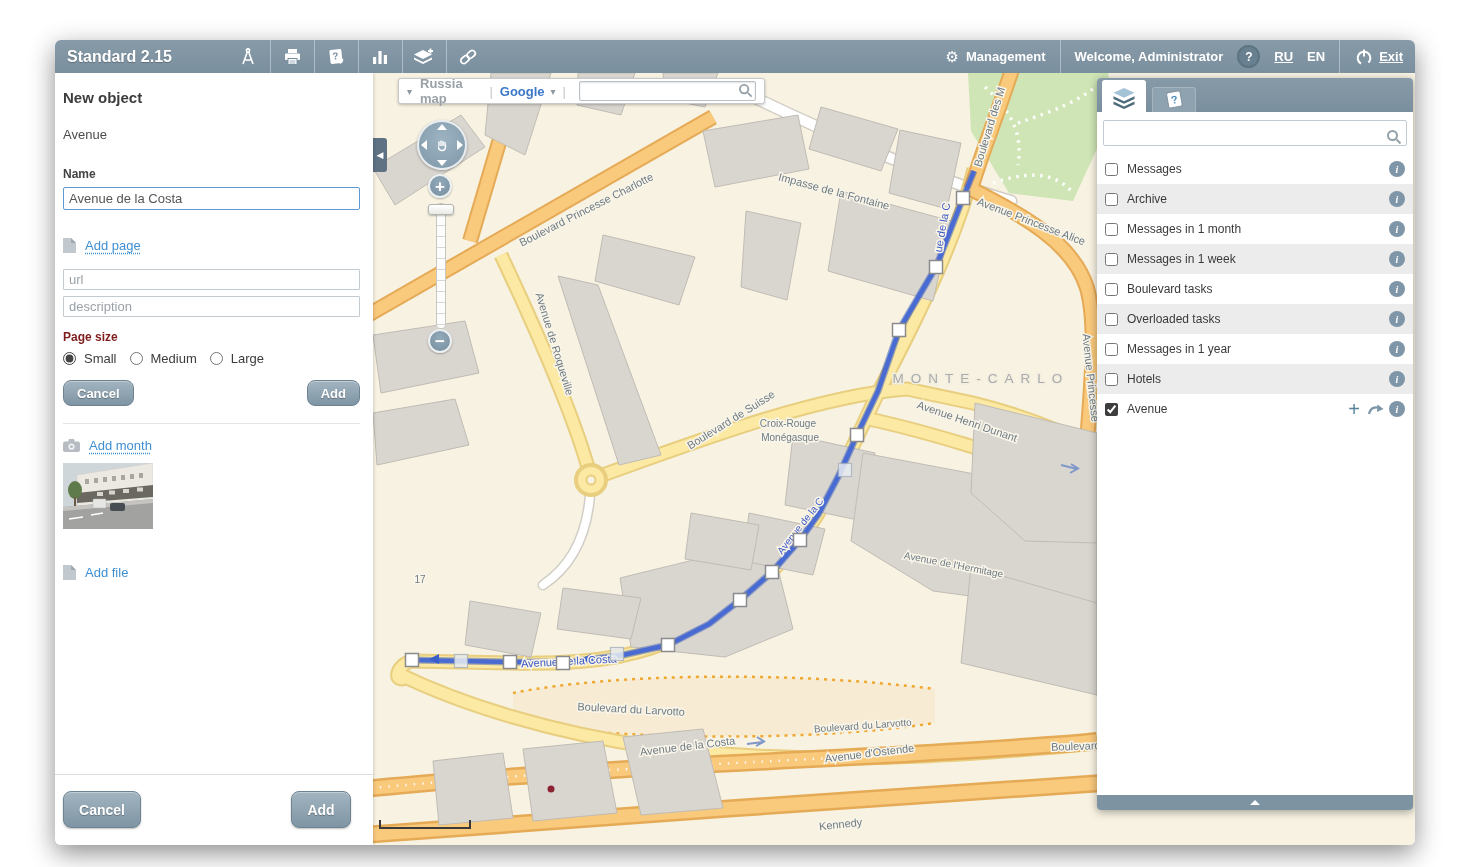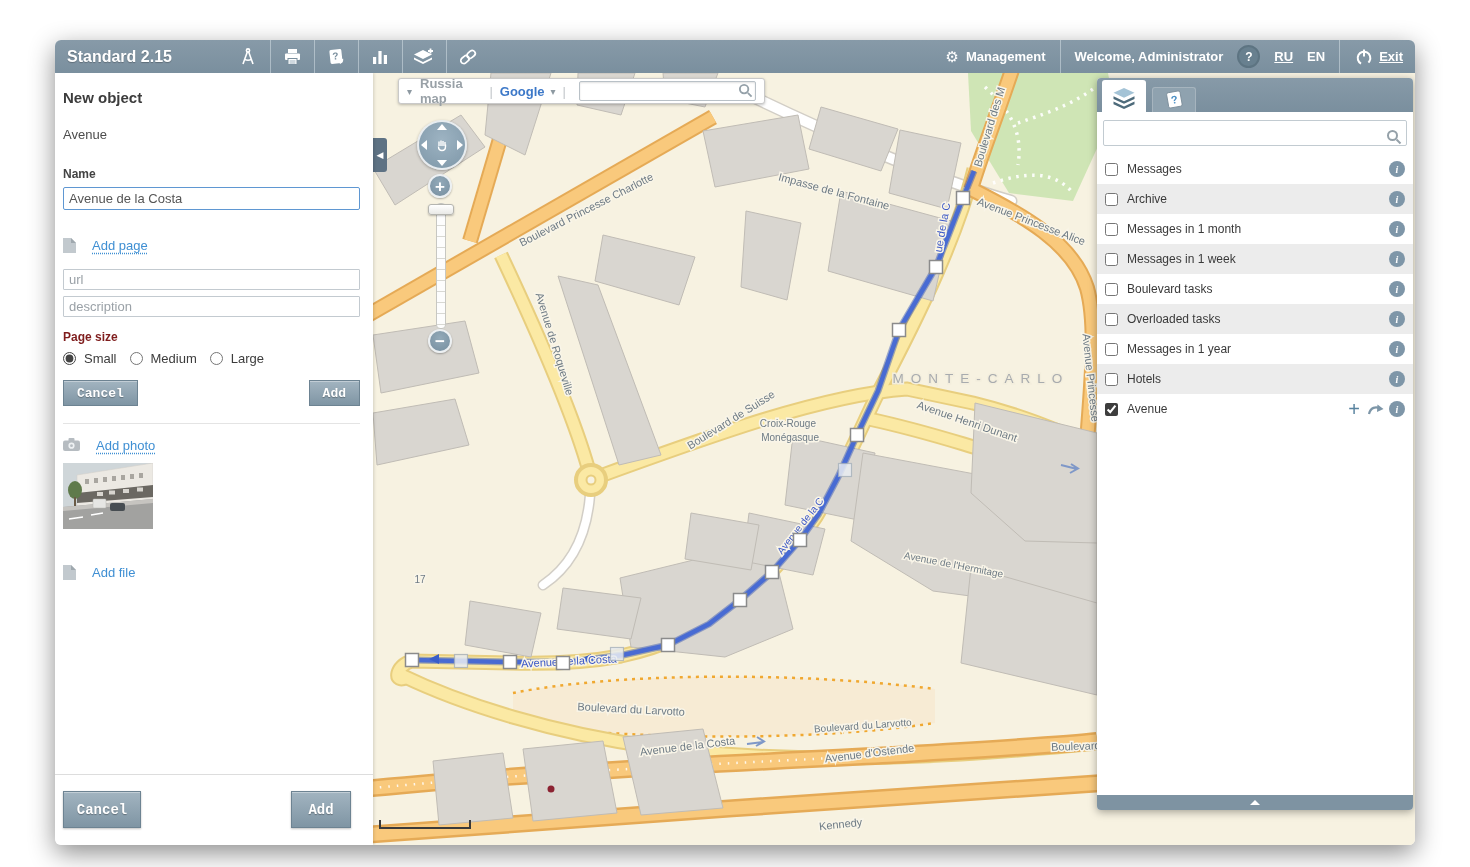--- a/index.html
+++ b/index.html
@@ -20,31 +20,31 @@
   .gear{font-size:15px;line-height:1}
   
   .main{display:flex;height:772px}
   
   .left-panel{width:318px;flex-shrink:0;background:#fff;position:relative;z-index:20;box-shadow:1px 0 3px rgba(0,0,0,.15)}
   .lp-inner{padding:0 13px 0 8px}
   .lp-title{font-size:15px;font-weight:bold;color:#3c3c3c;margin:16px 0 0 0}
   .lp-type{font-size:13px;color:#4c4c4c;margin-top:21px}
   .fld-label{font-size:12px;font-weight:bold;color:#434343;margin-top:25px}
   .name-input{box-sizing:border-box;width:100%;height:23px;margin-top:6px;border:1px solid #5f97d2;border-radius:2px;font-size:13px;color:#555;padding:0 5px;outline:none;font-family:inherit}
-  .link-row{display:flex;align-items:flex-start;gap:16px;margin-top:28px;cursor:pointer}
+  .link-row{display:flex;align-items:center;gap:9px;margin-top:28px;cursor:pointer}
   .link-row .lk{color:#3f8fd3;font-size:13px}
   .lk.dotted{text-decoration:underline dotted;text-underline-offset:3px}
   .txt-input{box-sizing:border-box;width:100%;height:21px;border:1px solid #c3cad0;border-radius:1px;font-size:13px;color:#555;padding:0 5px;font-family:inherit}
   .txt-input::placeholder{color:#9aa1a7}
   .mt16{margin-top:16px}.mt9{margin-top:6px}
   .ps-label{font-size:12px;font-weight:bold;color:#7f1d1d;margin-top:13px}
   .radios{display:flex;align-items:center;gap:13px;margin-top:7px;font-size:13px;color:#3c3c3c}
   .radios label{display:flex;align-items:center;gap:8px}
   input[type=radio]{width:13px;height:13px;margin:0;accent-color:#444}
-  .btn{background:linear-gradient(#a2b4c0,#7f95a4);border:1px solid #6d8392;border-radius:0;color:#fff;font-weight:bold;font-family:Liberation Mono, monospace;text-shadow:0 1px 1px rgba(0,0,0,.3);cursor:pointer;box-shadow:inset 0 1px 0 rgba(255,255,255,.35)}
+  .btn{background:linear-gradient(#a2b4c0,#7f95a4);border:1px solid #6d8392;border-radius:8px;color:#fff;font-weight:bold;font-family:Liberation Sans, sans-serif;text-shadow:0 1px 1px rgba(0,0,0,.3);cursor:pointer;box-shadow:inset 0 1px 0 rgba(255,255,255,.35)}
   .btn-row{display:flex;justify-content:space-between;margin-top:14px}
   .btn.small{font-size:13px;height:26px;padding:0 13px}
   .lp-hr{border:none;border-top:1px solid #e4e4e4;margin:17px 0 0 0}
   .photo-wrap{margin-top:10px;cursor:pointer}
   .lp-bottom{position:absolute;left:0;right:0;bottom:0;height:70px;border-top:1px solid #ddd}
   .btn.big{font-size:14px;height:37px;position:absolute;bottom:17px;box-shadow:inset 0 1px 0 rgba(255,255,255,.35),0 1px 2px rgba(0,0,0,.25)}
   .btn.big.cancel{left:8px;width:78px}
   .btn.big.add{right:22px;width:60px}
   
   .map-area{position:relative;flex:1;background:#f7f2e1;overflow:hidden}
@@ -223,21 +223,21 @@
           <button class="btn small">Add</button>
         </div>
         <hr class="lp-hr">
         <div class="link-row" style="margin-top:14px">
           <svg width="17" height="13" viewBox="0 0 17 13">
               <rect x="0" y="2.5" width="17" height="10.5" rx="2" fill="#b6bcc1"></rect>
               <rect x="5.5" y="0" width="6" height="4" rx="1" fill="#b6bcc1"></rect>
               <circle cx="8.5" cy="7.7" r="3.1" fill="#eef1f3"></circle>
               <circle cx="8.5" cy="7.7" r="1.4" fill="#b6bcc1"></circle>
             </svg>
-          <span class="lk dotted">Add photo</span>
+          <span class="lk dotted">Add month</span>
         </div>
         <div class="photo-wrap">
           <svg width="90" height="66" viewBox="0 0 90 66">
             <rect width="90" height="66" fill="#cfd6d9"></rect>
             <polygon points="14,12 90,0 90,38 14,44" fill="#ece9e3" stroke="#d2cfc8" stroke-width=".5"></polygon>
             <g fill="#a9a6a0">
                 <rect x="22" y="16" width="4" height="5"></rect>
                 <rect x="31" y="15" width="4" height="5"></rect>
                 <rect x="40" y="14" width="4" height="5"></rect>
                 <rect x="49" y="13" width="4" height="5"></rect>

